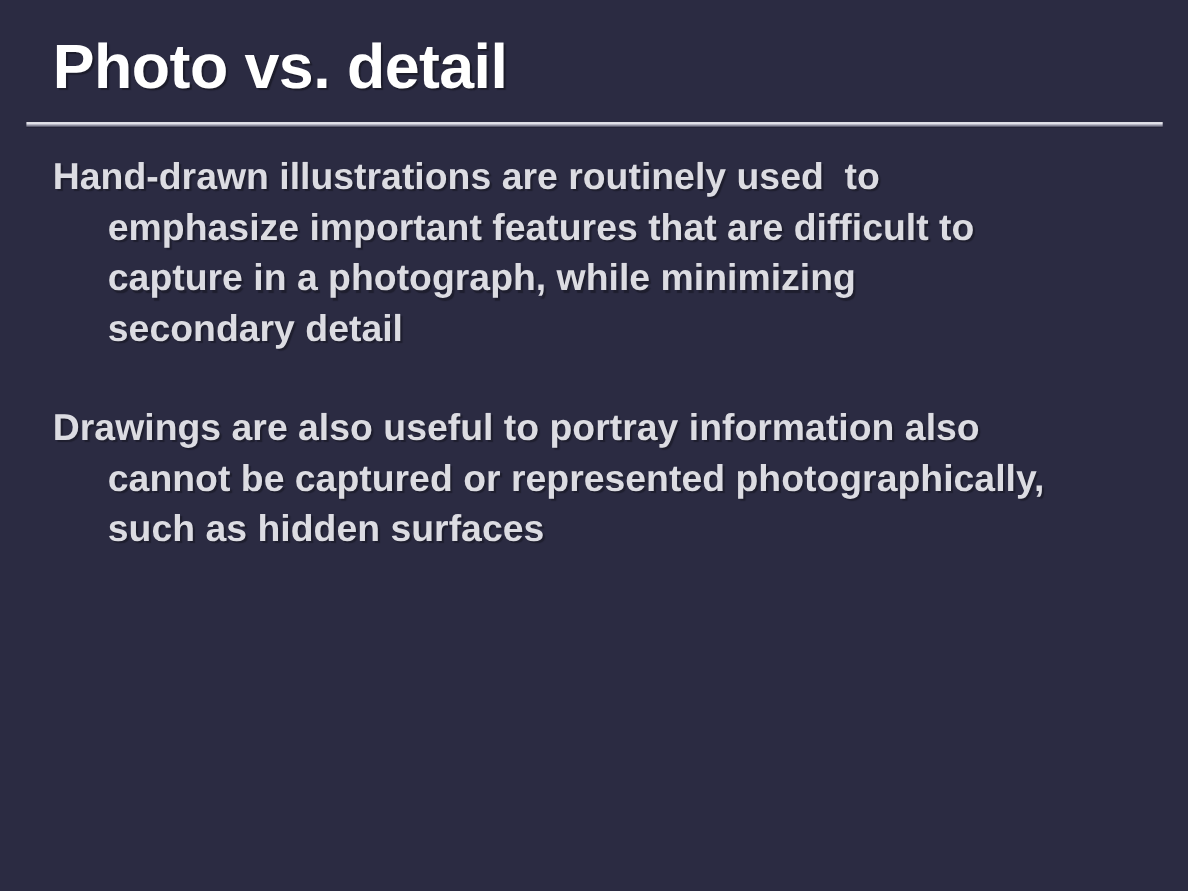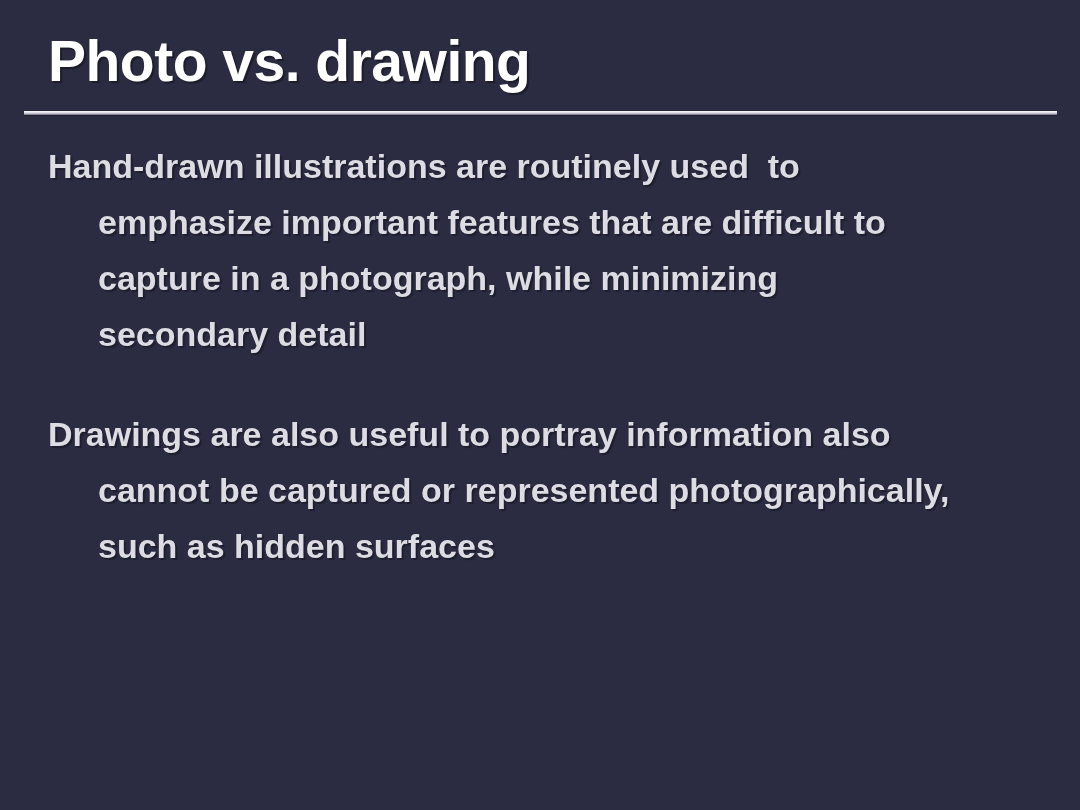--- a/index.html
+++ b/index.html
@@ -48,38 +48,38 @@
   }
   .body-block {
     position: absolute;
     left: 48px;
     top: 138px;
     width: 905px;
   }
   .bullet {
     font-size: 34px;
     font-weight: bold;
-    line-height: 56px;
+    line-height: 46px;
     color: #dcdce2;
     text-shadow: 2px 2px 1px rgba(0,0,0,0.30);
     padding-left: 50px;
     text-indent: -50px;
     margin: 0;
     white-space: pre-wrap;
   }
   .bullet-gap {
     height: 44px;
   }
 </style>
 </head>
 <body>
 
 <div class="slide">
 
-  <div class="slide-title">Photo vs. drawing</div>
+  <div class="slide-title">Photo vs. detail</div>
 
   <div class="title-rule"></div>
 
   <div class="body-block">
 
     <p class="bullet">Hand-drawn illustrations are routinely used  to emphasize important features that are difficult to capture in a photograph, while minimizing secondary detail</p>
 
     <div class="bullet-gap"></div>
 
     <p class="bullet">Drawings are also useful to portray information also cannot be captured or represented photographically, such as hidden surfaces</p>

